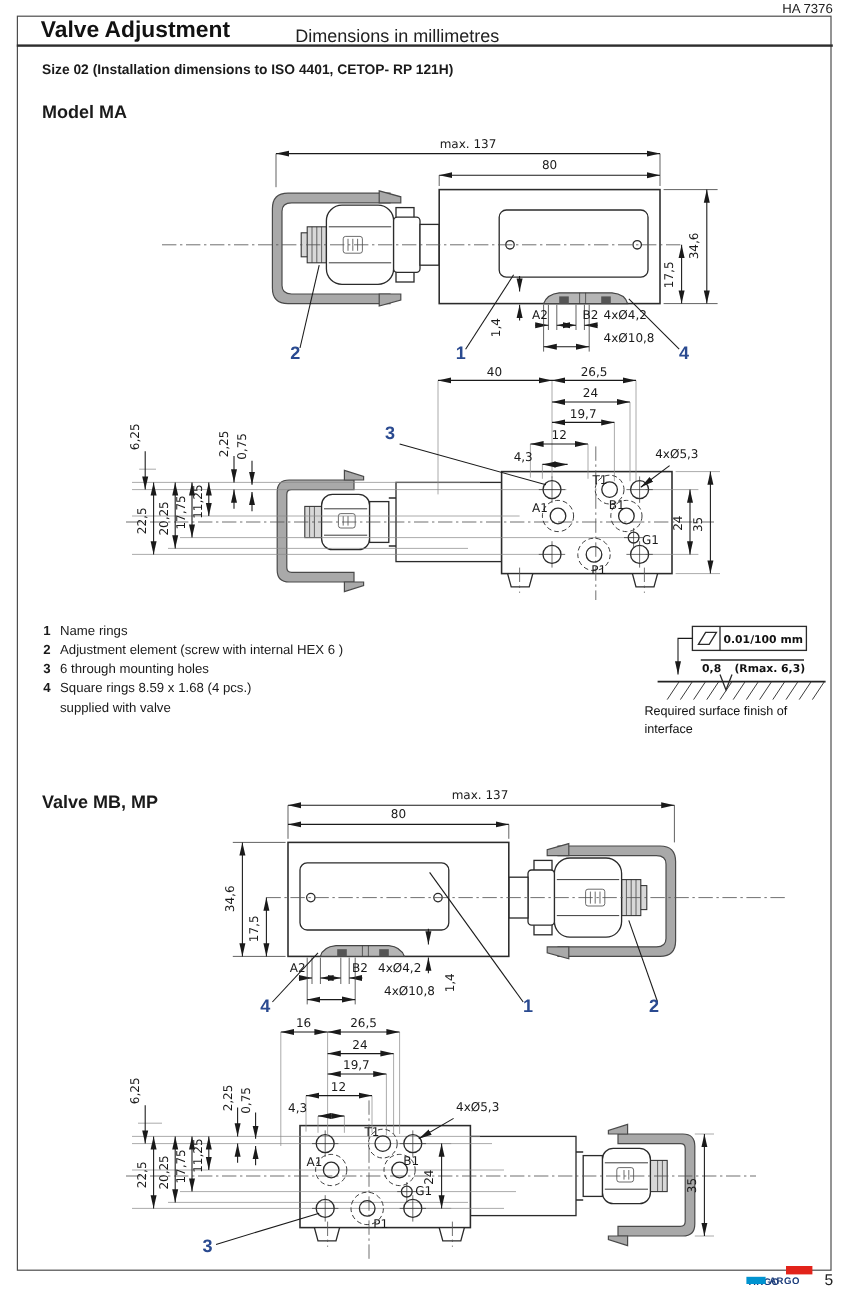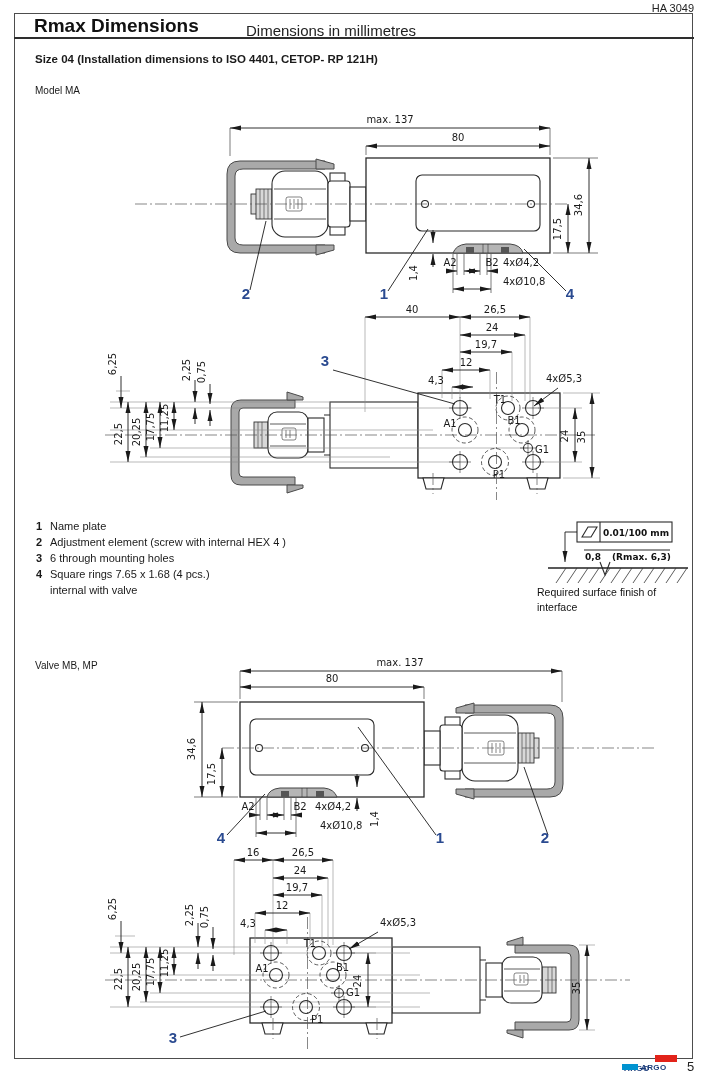--- a/index.html
+++ b/index.html
@@ -4,21 +4,21 @@
 <style>
   html,body{margin:0;padding:0;background:#fff}
   body{width:707px;height:1085px;position:relative;font-family:"Liberation Sans",sans-serif;color:#1a1a1a}
   
   .frame{position:absolute;left:14px;top:13px;width:677px;height:1044px;border:1.5px solid #4d4d4d;background:#fff}
   .title-rule{position:absolute;left:14px;top:37px;width:680px;height:2px;background:#2e2e2e}
   .doc-code{position:absolute;right:13px;top:2px;font-size:11px;color:#222}
   .page-title{position:absolute;left:34px;top:15px;font-size:19px;font-weight:bold;color:#111}
   .units-note{position:absolute;left:246px;top:22px;font-size:15px;color:#222}
   .h-size{position:absolute;left:35px;top:53px;font-size:11.5px;font-weight:bold}
-  .h-model{position:absolute;font-size:10px;font-weight:normal}
+  .h-model{position:absolute;font-size:15px;font-weight:bold}
   
   .legend{position:absolute;left:36px;top:518px;font-size:11px}
   .lrow{display:flex;line-height:16px}
   .lnum{font-weight:bold;width:14px;flex:none}
   
   .pageno{position:absolute;left:687px;top:1059px;font-size:13px;color:#222}
   .logo{position:absolute;left:620px;top:1054px;width:64px;height:22px}
   .logo span{position:absolute;font-size:8px;font-weight:bold;letter-spacing:.4px;color:var(--logo-navy,#1b3c7a)}
   .logo .blk{display:block;position:absolute}
   .argo{left:4px;top:10px}
@@ -117,26 +117,26 @@
       <circle class="o" cx="25.5" cy="-5" r="6.5"></circle>
       <circle class="dash" cx="25.5" cy="-5" r="13"></circle>
       <circle class="o" cx="-1.5" cy="27" r="6.5"></circle>
       <circle class="dash" cx="-1.5" cy="27" r="13.5"></circle>
       <circle class="o" cx="31.5" cy="13" r="4.5"></circle>
       <path class="fin" d="M23.5,13 H39.5 M31.5,5 V21"></path>
     </g>
   </defs>
 </svg>
 
-<div class="doc-code">HA 3049</div>
+<div class="doc-code">HA 7376</div>
 <div class="frame"></div>
-<div class="page-title">Rmax Dimensions</div>
+<div class="page-title">Valve Adjustment</div>
 <div class="units-note">Dimensions in millimetres</div>
 <div class="title-rule"></div>
-<div class="h-size">Size 04 (Installation dimensions to ISO 4401, CETOP- RP 121H)</div>
+<div class="h-size">Size 02 (Installation dimensions to ISO 4401, CETOP- RP 121H)</div>
 <div class="h-model" style="left:35px;top:85px">Model MA</div>
 <div class="h-model" style="left:35px;top:660px">Valve MB, MP</div>
 
 <svg class="dwg" style="left:120px;top:103px" width="560" height="205" viewBox="0 0 560 205">
   <line class="E" x1="110" y1="25" x2="110" y2="53"></line>
   <line class="E" x1="430" y1="25" x2="430" y2="52"></line>
   <line class="E" x1="246" y1="43" x2="246" y2="52"></line>
   <use href="#sideValve"></use>
   <line class="cl" x1="15" y1="101" x2="448" y2="101"></line>
   <line class="d" x1="110" y1="25" x2="430" y2="25" marker-start="url(#ar)" marker-end="url(#ar)"></line>
@@ -227,37 +227,37 @@
   <text class="t" x="445" y="153">G1</text>
   <text class="t tm" x="409" y="178">P1</text>
 
   <line class="d" x1="243" y1="70" x2="365" y2="104"></line>
   <text class="c tm" x="235" y="66">3</text>
 </svg>
 
 <div class="legend">
   <div class="lrow">
       <span class="lnum">1</span>
-      <span>Name plate</span>
+      <span>Name rings</span>
     </div>
   <div class="lrow">
       <span class="lnum">2</span>
-      <span>Adjustment element (screw with internal HEX 4 )</span>
+      <span>Adjustment element (screw with internal HEX 6 )</span>
     </div>
   <div class="lrow">
       <span class="lnum">3</span>
       <span>6 through mounting holes</span>
     </div>
   <div class="lrow">
       <span class="lnum">4</span>
-      <span>Square rings 7.65 x 1.68 (4 pcs.)</span>
+      <span>Square rings 8.59 x 1.68 (4 pcs.)</span>
     </div>
   <div class="lrow">
       <span class="lnum"></span>
-      <span>internal with valve</span>
+      <span>supplied with valve</span>
     </div>
 </div>
 
 <svg class="dwg" style="left:530px;top:505px" width="177" height="115" viewBox="0 0 177 115">
   <rect class="o" x="47" y="17" width="95" height="20" fill="#fff"></rect>
   <path class="o" d="M70,17 V37"></path>
   <path class="o" d="M52,32 L58,22 L67,22 L61,32 Z"></path>
   <text class="s tm" x="106" y="31">0.01/100 mm</text>
   <path class="d" d="M47,27 H35 V57" marker-end="url(#ar)"></path>
   <line class="o" x1="54" y1="45" x2="140" y2="45"></line>

